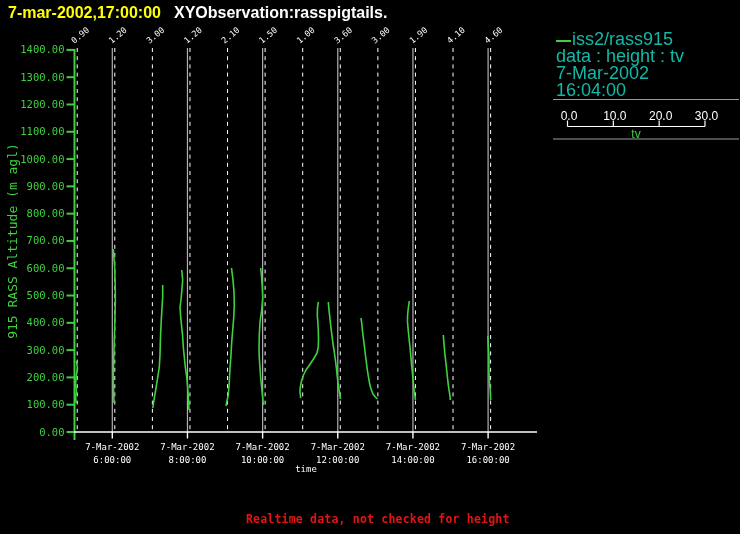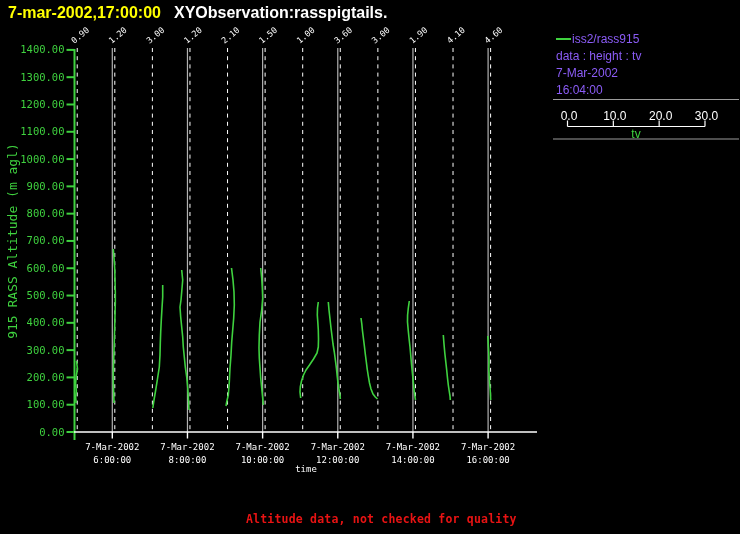--- a/index.html
+++ b/index.html
@@ -2,21 +2,21 @@
 <html><head>
 <meta charset="utf-8">
 <style>
   html,body{margin:0;padding:0;background:#000;}
   #screen{position:relative;width:740px;height:534px;background:#000;overflow:hidden;
           font-family:"Liberation Sans",sans-serif;}
   #plot-svg{position:absolute;left:0;top:0;}
   #title-bar{position:absolute;left:8px;top:4px;font-size:16px;font-weight:bold;white-space:nowrap;}
   #title-bar .t-yellow{color:#ffff00;margin-right:13px;}
   #title-bar .t-white{color:#ffffff;}
-  #legend{position:absolute;left:556px;top:31px;font-size:12px;line-height:17px;color:#8b5cf6;white-space:nowrap;}
+  #legend{position:absolute;left:556px;top:31px;font-size:18px;line-height:17px;color:#14b8a6;white-space:nowrap;}
   .line-sample{display:inline-block;width:15px;height:2px;background:#3fd23f;vertical-align:3px;margin-right:1px;}
   #notice{position:absolute;left:246px;top:512px;color:#e81313;font-weight:bold;
           font-family:"DejaVu Sans Mono",monospace;font-size:11.5px;letter-spacing:0.2px;white-space:nowrap;}
 </style>
 </head>
 <body>
 
 <div id="screen">
 
   <svg id="plot-svg" width="740" height="534" viewBox="0 0 740 534">
@@ -132,15 +132,15 @@
     <span class="t-yellow">7-mar-2002,17:00:00</span><span class="t-white">XYObservation:rasspigtails.</span>
   </div>
 
   <div id="legend">
     <div><span class="line-sample"></span><span>iss2/rass915</span></div>
     <div>data : height : tv</div>
     <div>7-Mar-2002</div>
     <div>16:04:00</div>
   </div>
 
-  <div id="notice">Altitude data, not checked for quality</div>
+  <div id="notice">Realtime data, not checked for height</div>
 
 </div>
 
 </body></html>

